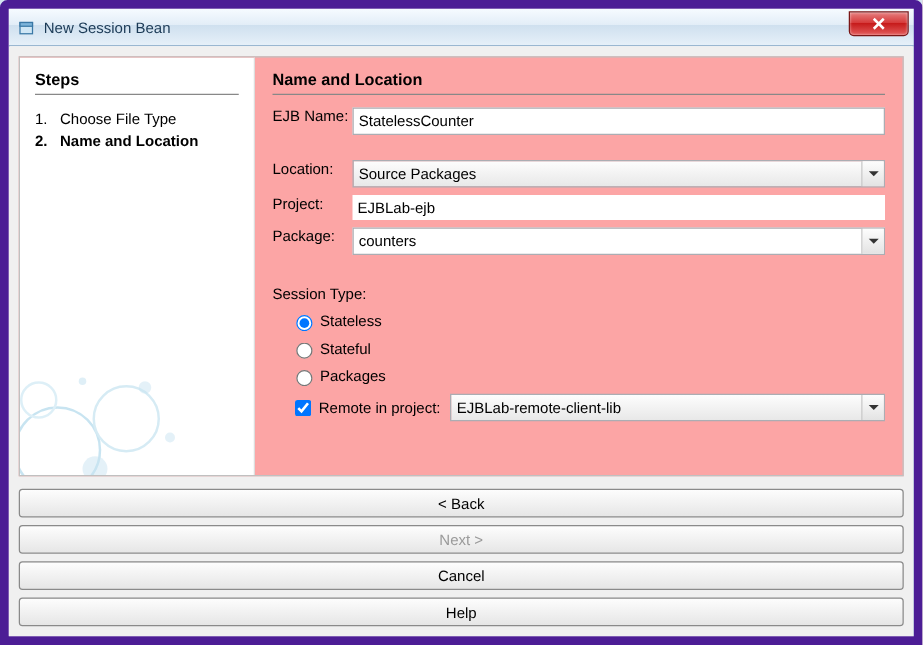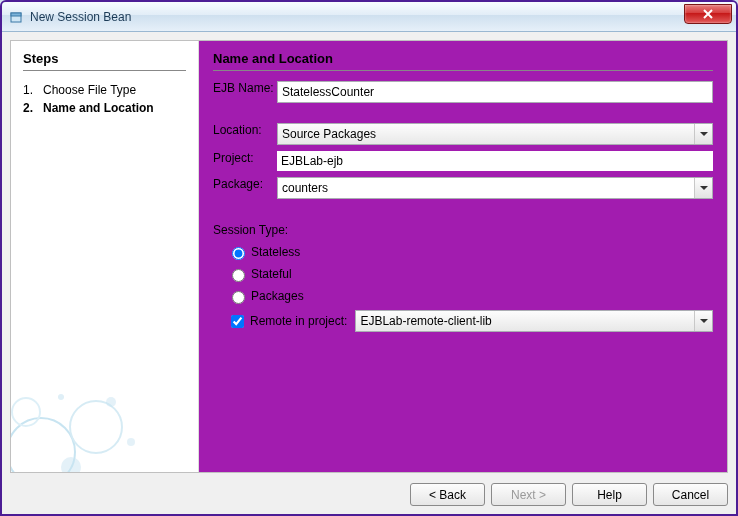--- a/index.html
+++ b/index.html
@@ -1,20 +1,20 @@
 <!DOCTYPE html>
 <html><head>
 <meta charset="utf-8">
 <style>
   * { box-sizing: border-box; }
   html, body { margin: 0; padding: 0; font-family: "Segoe UI", Tahoma, sans-serif; font-size: 12px; background: #d4e4f0; }
   .window {
     width: 738px; height: 516px; position: relative;
     background: #fff;
-    border: 2px solid #4c1d95;
+    border: 7px solid #4c1d95;
     border-radius: 6px 6px 0 0;
     overflow: hidden;
     box-shadow: 0 0 0 1px #6fa3cf inset;
   }
   .titlebar {
     height: 30px;
     background: linear-gradient(to bottom, #f6fbff 0%, #e2edf7 45%, #cfe0ef 46%, #e6f0f9 100%);
     border-bottom: 1px solid #9ab7d1;
     display: flex; align-items: center;
     padding-left: 6px;
@@ -39,21 +39,21 @@
     cursor: default;
   }
   .body {
     position: absolute; top: 30px; left: 0; right: 0; bottom: 0;
     background: #f0f0f0;
     padding: 8px;
     display: flex; flex-direction: column;
   }
   .panel {
     flex: 1;
-    background: #a21caf;
+    background: #fca5a5;
     border: 1px solid #c0c0c0;
     display: flex;
     position: relative;
     overflow: hidden;
   }
   .left {
     width: 188px;
     border-right: 1px solid #ddd;
     padding: 10px 12px;
     position: relative;
@@ -110,20 +110,21 @@
   .radio-row input, .check-row input { margin-right: 6px; }
   .check-row.remote .combo { margin-left: 8px; flex: 1; }
   .deco {
     position: absolute; left: -10px; bottom: -10px;
     width: 170px; height: 110px; pointer-events: none;
     opacity: 0.85;
   }
   .button-row {
     display: flex; justify-content: flex-end; gap: 6px;
     padding-top: 10px;
+    flex-direction: column;
   }
   .btn {
     min-width: 75px; height: 23px;
     background: linear-gradient(to bottom, #fdfdfd, #e6e6e6);
     border: 1px solid #8a8a8a;
     border-radius: 3px;
     font-family: inherit; font-size: 12px;
     padding: 0 10px;
     cursor: default;
   }
@@ -234,17 +235,17 @@
             <span class="arrow"></span>
           </div>
         </div>
 
       </div>
     </div>
 
     <div class="button-row">
       <button class="btn">&lt; Back</button>
       <button class="btn" disabled="">Next &gt;</button>
+      <button class="btn">Cancel</button>
       <button class="btn">Help</button>
-      <button class="btn">Cancel</button>
     </div>
   </div>
 </div>
 
 </body></html>

